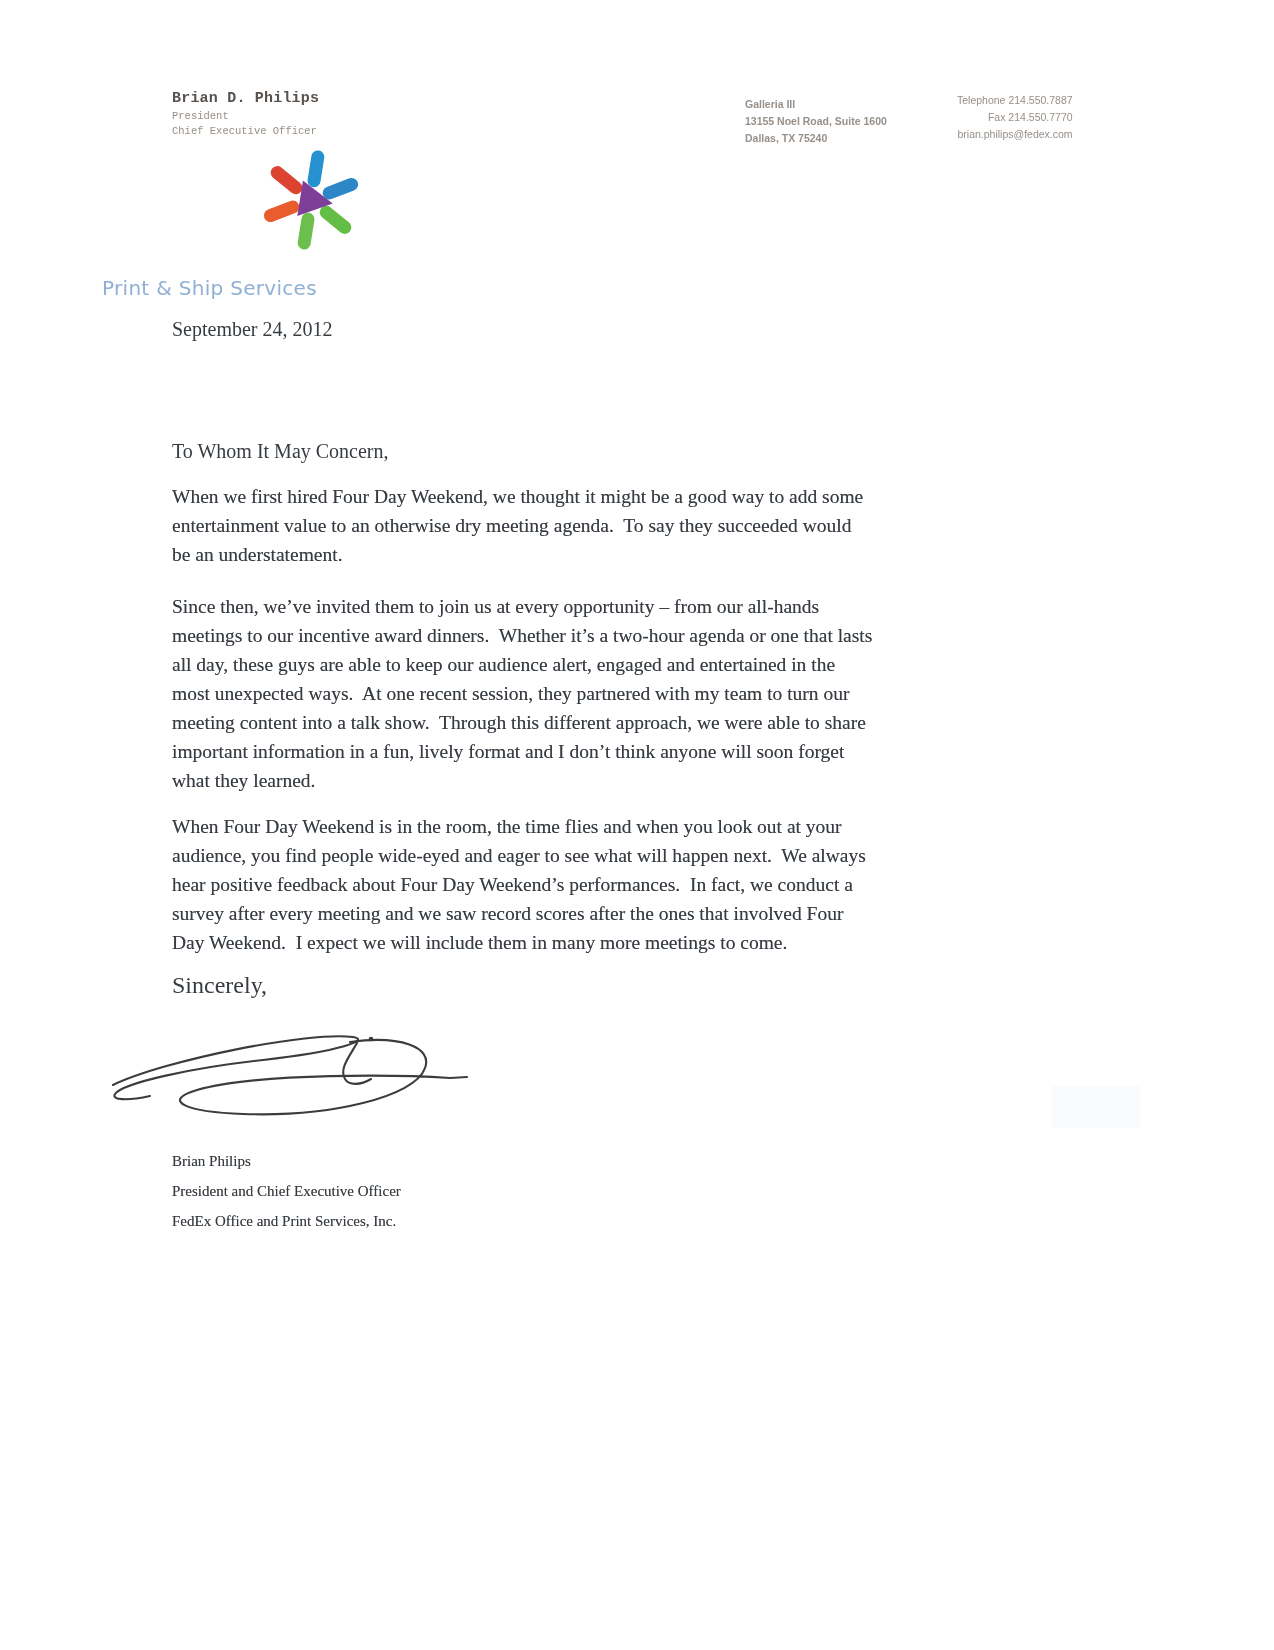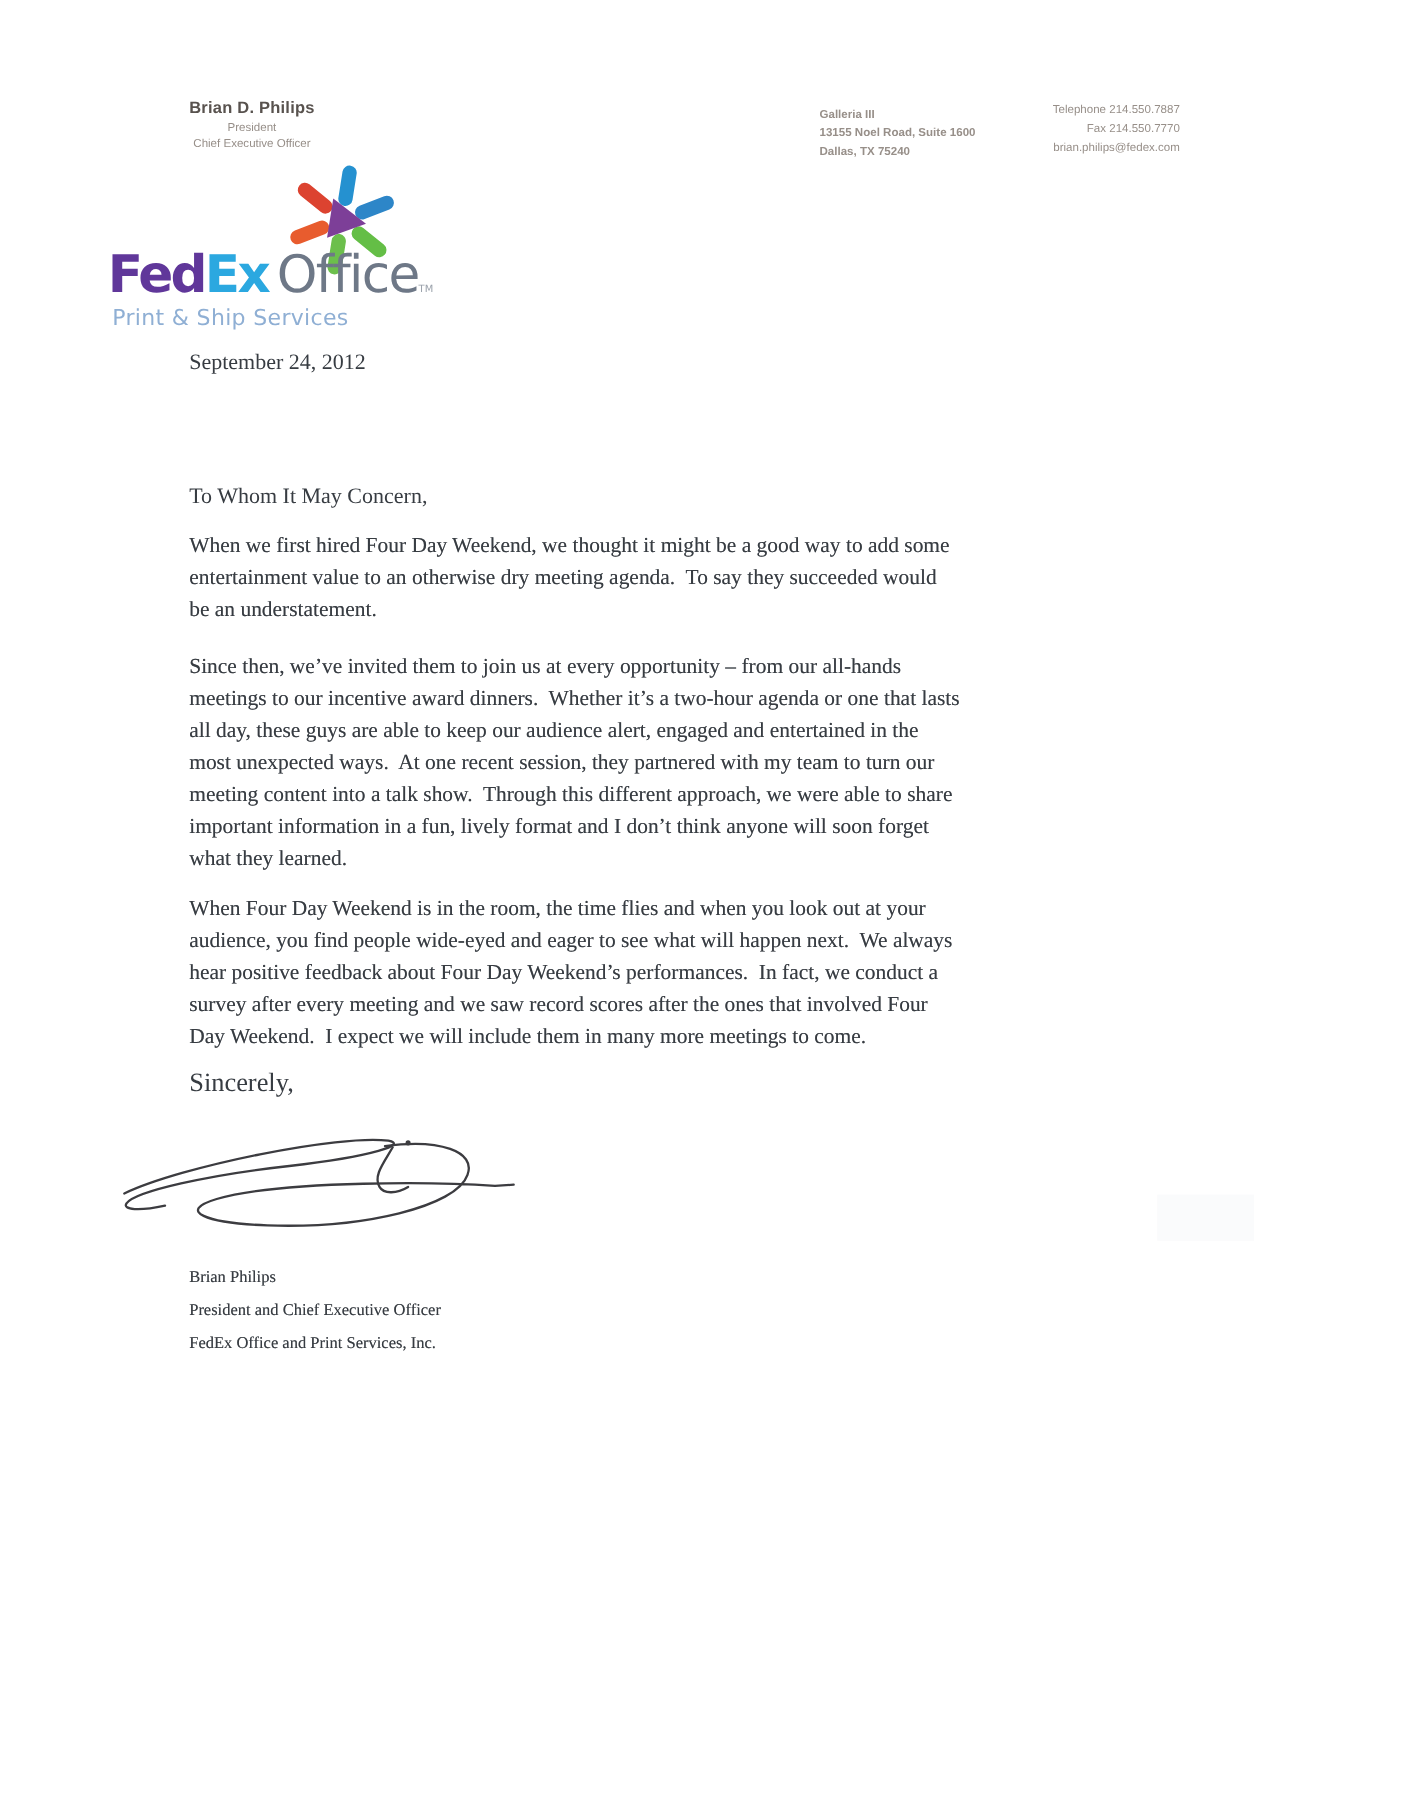--- a/index.html
+++ b/index.html
@@ -6,23 +6,23 @@
   .page{
     position:relative;
     width:1274px;height:1650px;
     margin:0 auto;
     background:#ffffff;
     overflow:hidden;
     font-family:"Liberation Serif", serif;
     color:#373c42;
   }
   
-  .sender{position:absolute;left:172px;top:90px;font-family:Liberation Sans, sans-serif;}
+  .sender{position:absolute;left:172px;top:90px;font-family:Liberation Mono, monospace;}
   .sender-name{font-size:15px;font-weight:bold;color:#58524e;letter-spacing:.2px;}
-  .sender-title{font-size:10.5px;color:#978f89;margin-top:3px;text-align:center;}
+  .sender-title{font-size:10.5px;color:#978f89;margin-top:3px;}
   .addr{position:absolute;left:745px;top:96px;font-family:"Liberation Sans",sans-serif;
         font-size:10.5px;color:#978f89;line-height:17px;font-weight:bold;}
   .contact{position:absolute;left:957px;top:92px;font-family:"Liberation Sans",sans-serif;
         font-size:10.5px;color:#978f89;line-height:17px;text-align:right;}
   
   .star{position:absolute;left:258px;top:150px;width:106px;height:100px;}
   .wordmark{position:absolute;left:98px;top:222px;
         font-family:"DejaVu Sans",sans-serif;font-weight:bold;
         font-size:47px;letter-spacing:-2.5px;white-space:nowrap;}
   .wm-fed{color:#60379A;}
@@ -73,23 +73,20 @@
       <rect x="43.5" y="0" width="13" height="37" rx="6.5" fill="#2591D0" transform="rotate(0 50 50)"></rect>
       <rect x="43.5" y="0" width="13" height="37" rx="6.5" fill="#2D86C8" transform="rotate(60 50 50)"></rect>
       <rect x="43.5" y="0" width="13" height="37" rx="6.5" fill="#64BE46" transform="rotate(120 50 50)"></rect>
       <rect x="43.5" y="0" width="13" height="37" rx="6.5" fill="#6CBF4C" transform="rotate(180 50 50)"></rect>
       <rect x="43.5" y="0" width="13" height="37" rx="6.5" fill="#E85C2E" transform="rotate(240 50 50)"></rect>
       <rect x="43.5" y="0" width="13" height="37" rx="6.5" fill="#DC4330" transform="rotate(300 50 50)"></rect>
       <polygon points="39,32 72,50 39,68" fill="#7D3F98"></polygon>
     </g>
   </svg>
 
-  <div class="wordmark">
-    <span class="wm-fed">Fed</span><span class="wm-ex">Ex</span><span class="wm-office">Office</span><span class="wm-tm">TM</span>
-  </div>
   <div class="tagline">Print &amp; Ship Services</div>
 
   <div class="date">September 24, 2012</div>
   <div class="salutation">To Whom It May Concern,</div>
 
   <div class="para p2">Since then, we’ve invited them to join us at every opportunity – from our all-hands
 meetings to our incentive award dinners.  Whether it’s a two-hour agenda or one that lasts
 all day, these guys are able to keep our audience alert, engaged and entertained in the
 most unexpected ways.  At one recent session, they partnered with my team to turn our
 meeting content into a talk show.  Through this different approach, we were able to share

